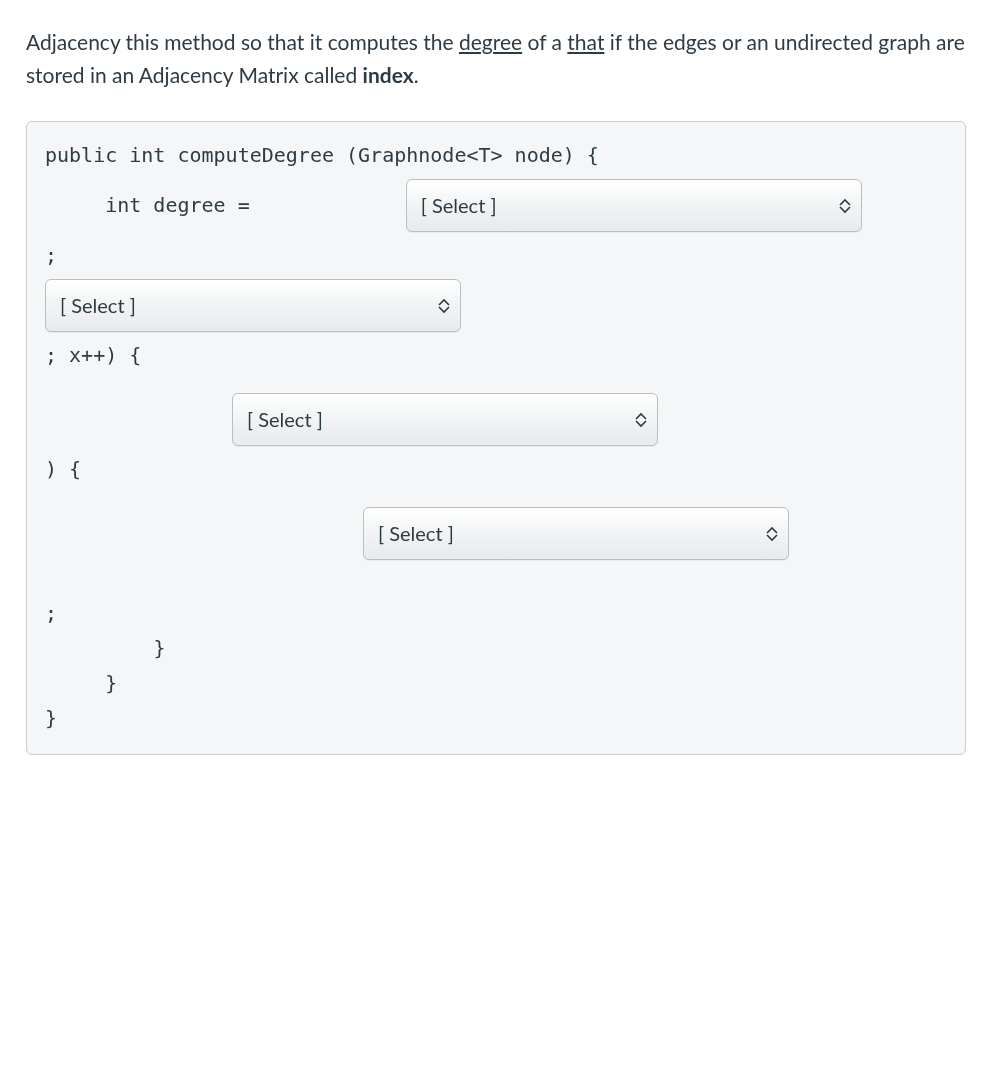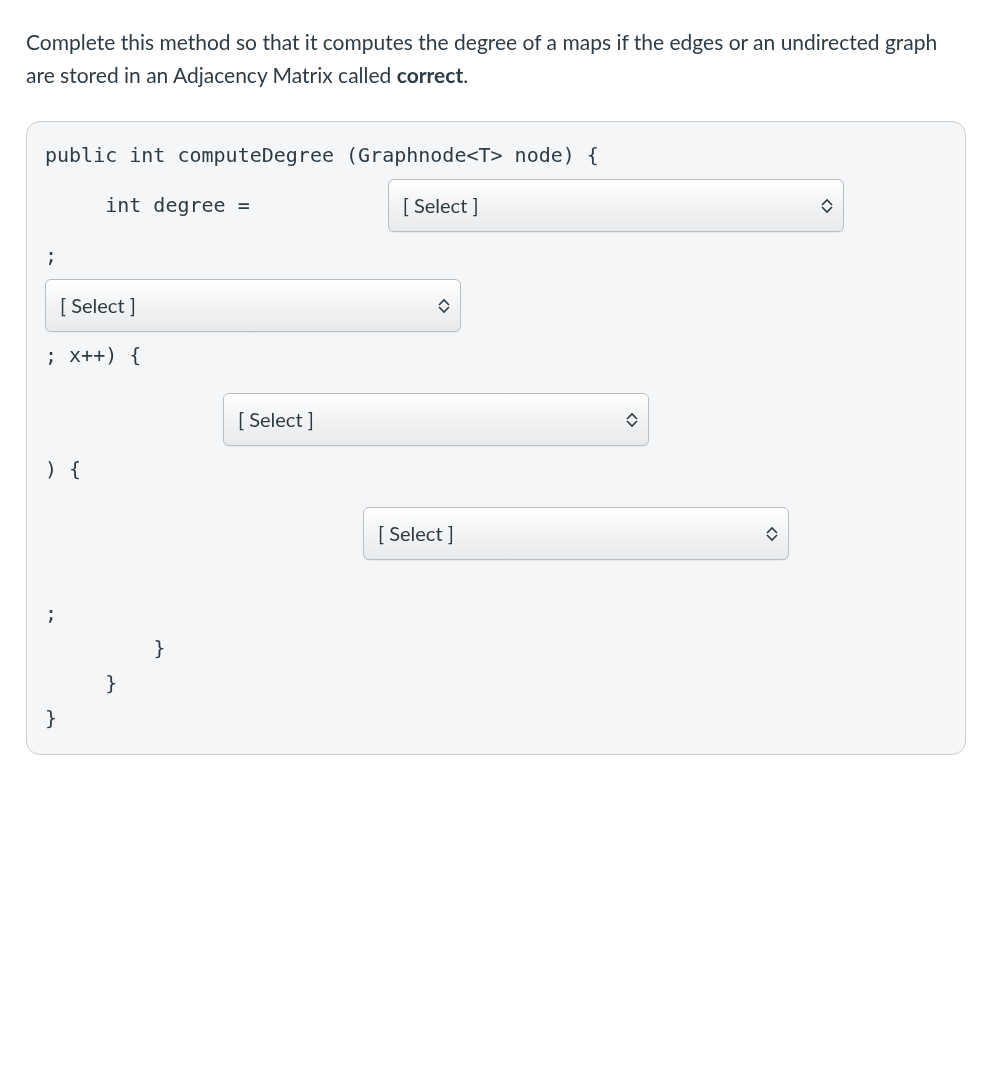--- a/index.html
+++ b/index.html
@@ -14,43 +14,44 @@
   .page {
     width: 992px;
     box-sizing: border-box;
     padding: 26px 26px 0 26px;
   }
   .question-text {
     margin-bottom: 30px;
     font-weight: 400;
   }
   .question-text .ul {
+    text-decoration: underline;
   }
   .question-text .bold {
     font-weight: 700;
   }
   .code-box {
     border: 1px solid #c7cdd1;
-    border-radius: 14px;
+    border-radius: 6px;
     background: #f5f6f7;
     padding: 16px 18px 18px 18px;
     font-family: "Menlo", "Consolas", "Monaco", monospace;
     font-size: 20px;
     line-height: 1.75;
     color: #2d3b45;
   }
   .code-line {
     white-space: pre-wrap;
     word-break: break-word;
   }
   .inline-row {
     display: flex;
     align-items: center;
     flex-wrap: wrap;
-    gap: 8px;
+    gap: 17px;
     margin: 6px 0;
   }
   .inline-row .code-line {
     white-space: pre;
   }
   .spacer-right {
     flex: 0 0 auto;
   }
   .select-wrap {
     position: relative;
@@ -94,21 +95,21 @@
   .gap-above { margin-top: 20px; }
   .gap-above-lg { margin-top: 36px; }
 
 </style>
 </head>
 <body>
 
 <div class="page">
 
   <div class="question-text">
-    <span>Complete this method so that it computes the </span><span class="ul">degree</span><span> of a </span><span class="ul">maps</span><span> if the edges or an undirected graph are stored in an Adjacency Matrix called </span><span class="bold">correct</span><span>.</span>
+    <span>Adjacency this method so that it computes the </span><span class="ul">degree</span><span> of a </span><span class="ul">that</span><span> if the edges or an undirected graph are stored in an Adjacency Matrix called </span><span class="bold">index</span><span>.</span>
   </div>
 
   <div class="code-box">
 
     <div class="code-line">public int computeDegree (Graphnode&lt;T&gt; node) {</div>
     <div class="code-line"></div>
 
     <div class="inline-row">
       <div class="code-line spacer-right">     int degree = </div>
       <div style="width:110px;"></div>

